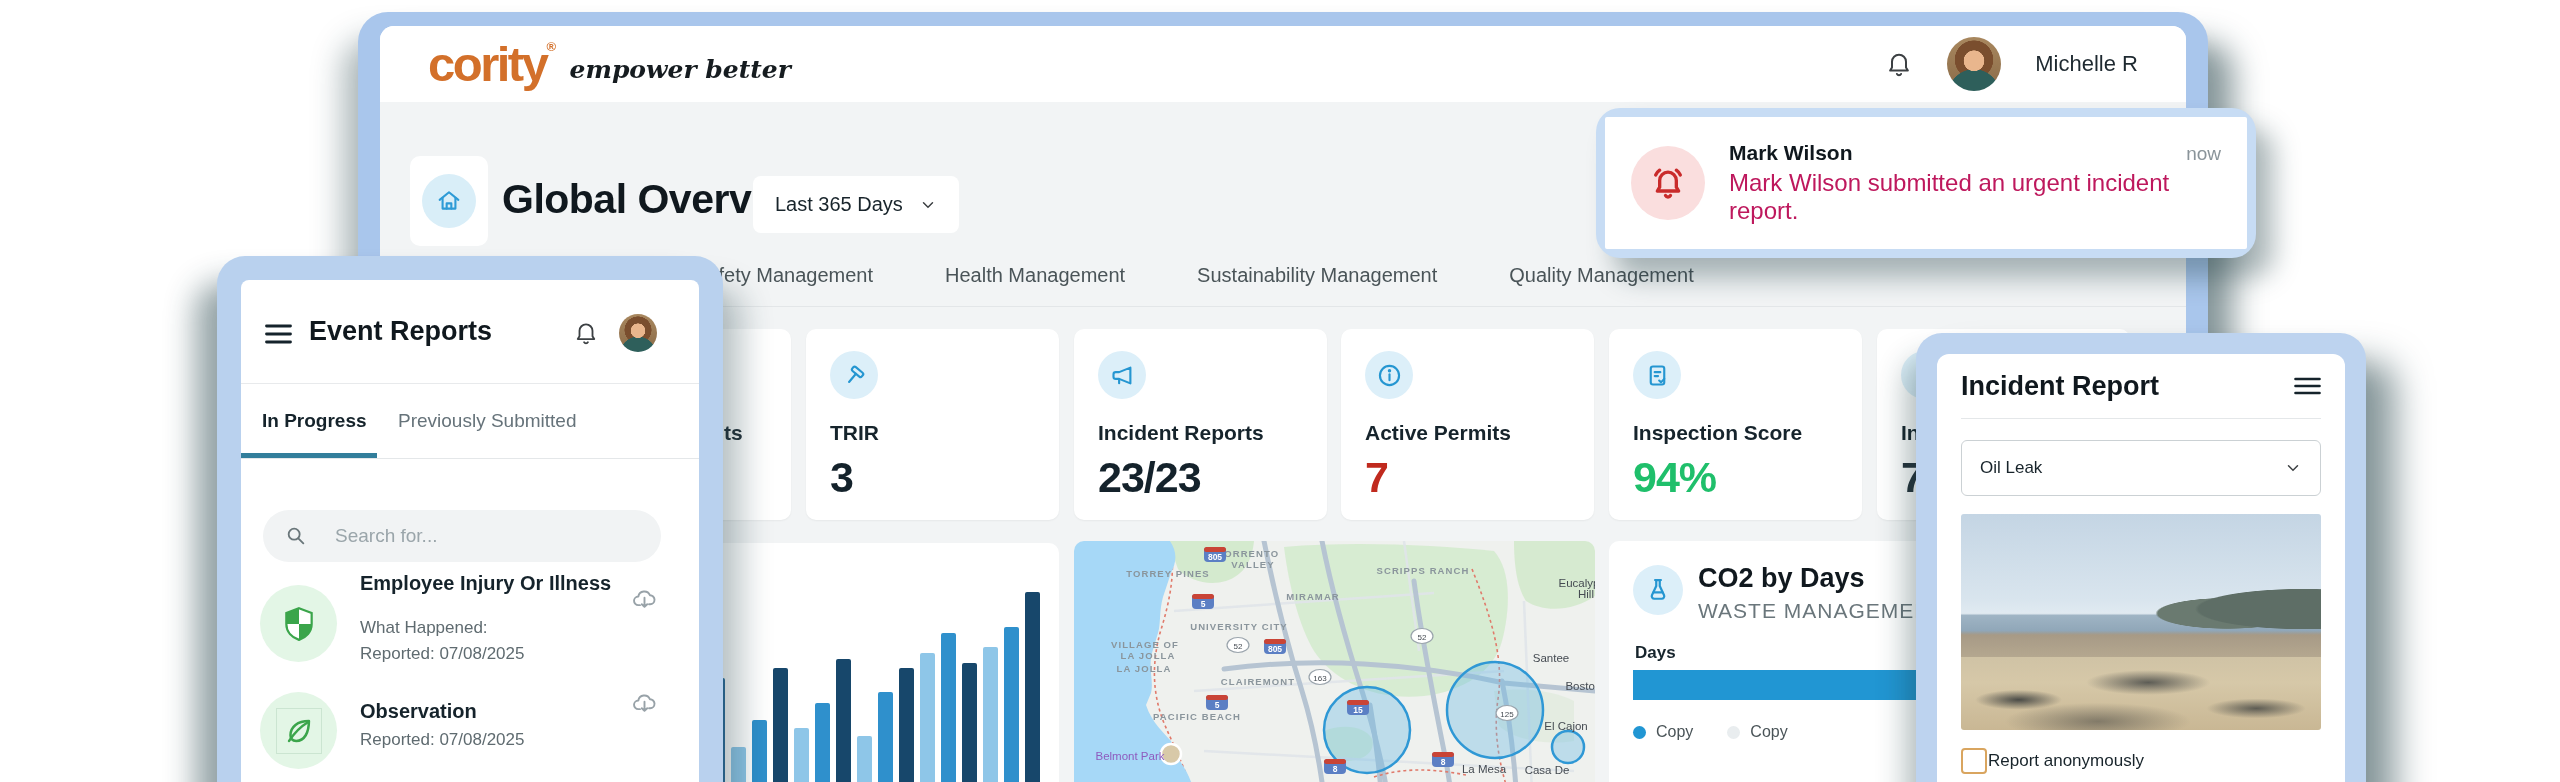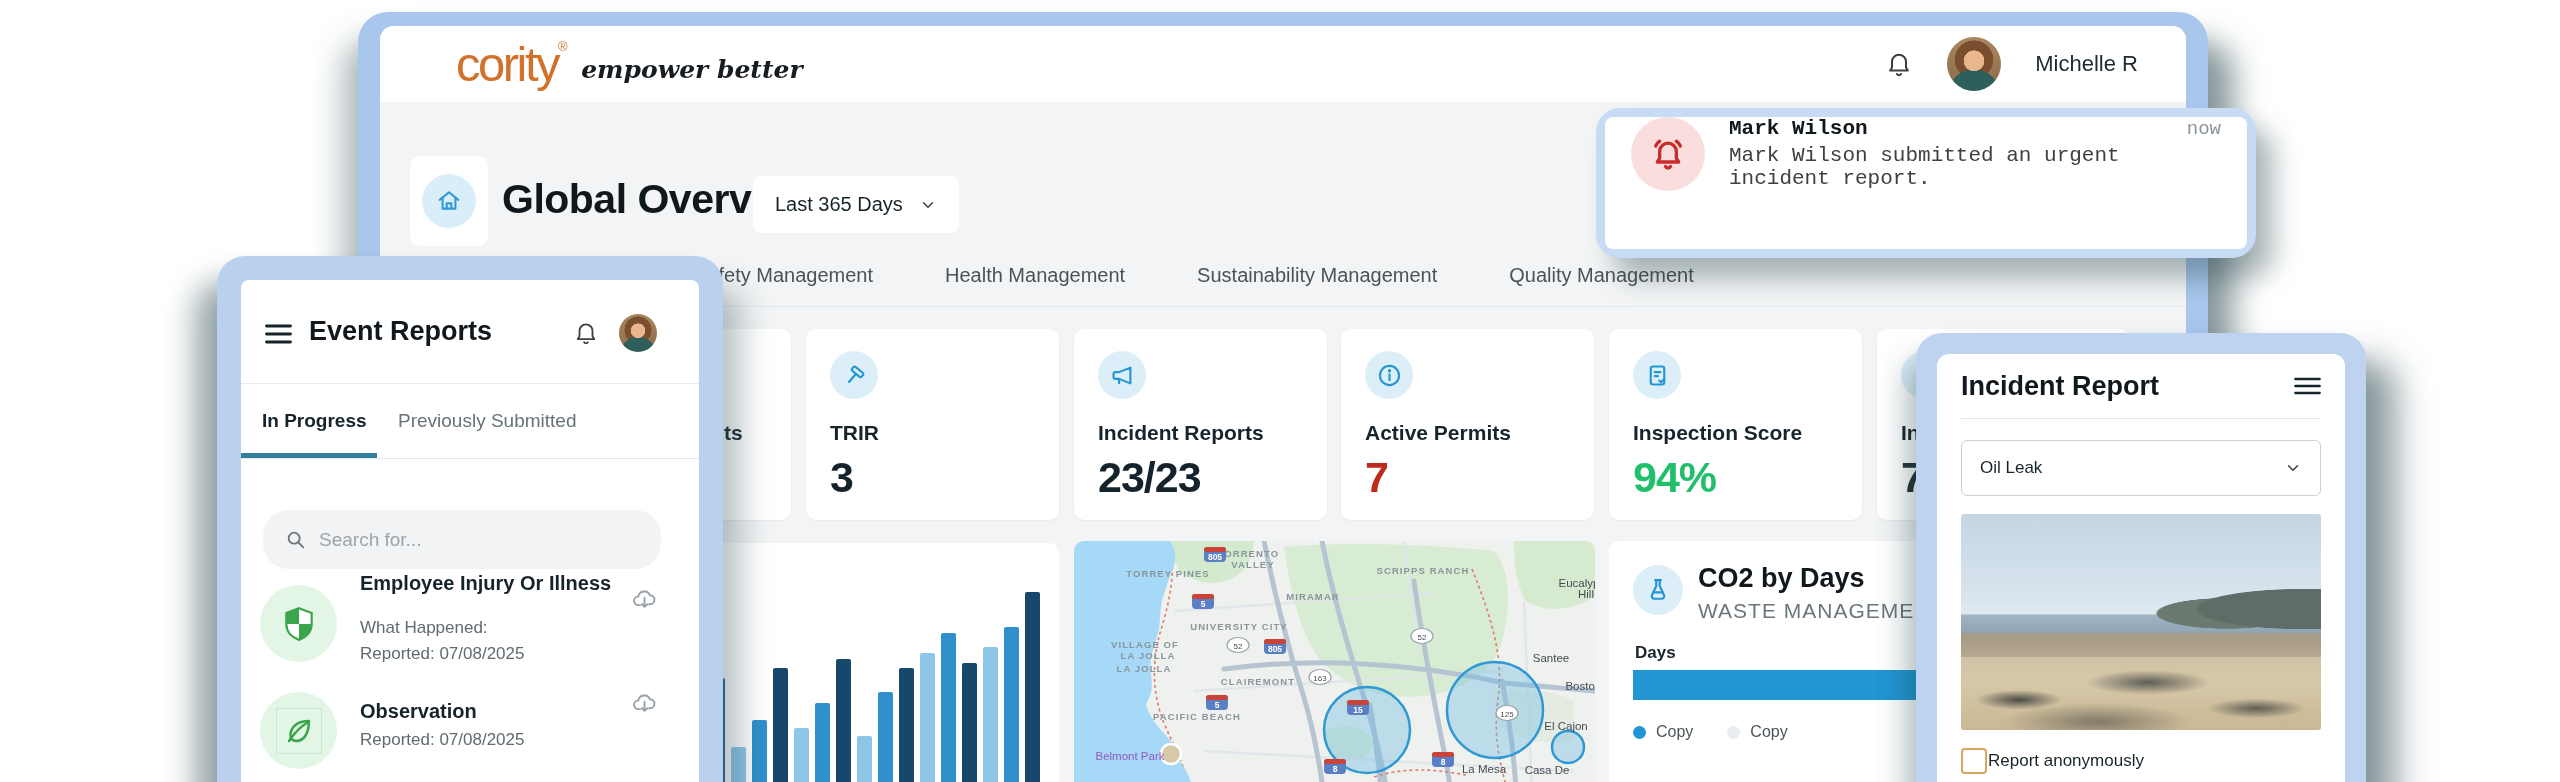--- a/index.html
+++ b/index.html
@@ -5,21 +5,21 @@
   * { margin:0; padding:0; box-sizing:border-box; }
   body { font-family:"Liberation Sans", sans-serif; background:#fff; }
   #canvas { position:relative; width:2560px; height:782px; overflow:hidden; background:#ffffff; }
 
   
   .main-window { position:absolute; left:358px; top:12px; width:1850px; height:820px;
     background:#A9C6EC; border-radius:30px; padding:14px 22px 22px 22px;
     box-shadow:26px 30px 30px rgba(25,58,64,.50), -16px 26px 30px rgba(25,58,64,.34); }
   .main-inner { width:100%; height:100%; background:#fff; border-radius:14px; overflow:hidden; position:relative; }
   .win-header { height:76px; background:#fff; display:flex; align-items:center; padding:0 48px; }
-  .logo-word { font-size:49px; font-weight:400; letter-spacing:-2.5px; line-height:1;margin-left:28px; }
+  .logo-word { font-size:49px; font-weight:700; letter-spacing:-2.5px; line-height:1; }
   .logo-reg { font-size:13px; vertical-align:top; }
   .logo-tagline { font-family:"DejaVu Serif", serif; font-style:italic; font-weight:600; font-size:25px; color:#161C20; margin-left:16px; margin-top:10px; }
   .header-right { margin-left:auto; display:flex; align-items:center; gap:34px; }
   .user-name { font-size:22px; color:#1E2930; }
   .avatar { border-radius:50%; overflow:hidden;
     background:
       radial-gradient(circle at 50% 44%, #E9B68D 0 25%, rgba(0,0,0,0) 26%),
       radial-gradient(circle at 50% 108%, #2E5F5B 0 40%, rgba(0,0,0,0) 41%),
       radial-gradient(circle at 50% 42%, #7A4E2E 0 46%, rgba(0,0,0,0) 47%),
       linear-gradient(#A8875E, #8A6B48); }
@@ -61,41 +61,41 @@
   .event-panel { position:absolute; left:217px; top:256px; width:506px; height:600px; background:#B9D1EE; border-radius:28px;
     padding:24px; box-shadow:-22px 26px 30px rgba(25,58,64,.45), 20px 30px 30px rgba(25,58,64,.28); }
   .event-inner { width:100%; height:100%; background:#fff; border-radius:8px; position:relative; overflow:hidden; }
   .ep-header { height:104px; border-bottom:1px solid #E8EAEC; position:relative; }
   .ep-title { position:absolute; left:68px; top:36px; font-size:27px; font-weight:700; color:#10181E; }
   .ep-tabs { position:relative; height:75px; border-bottom:1px solid #E4E7E9; }
   .ep-tab { position:absolute; top:26px; font-size:19px; }
   .ep-tab.active { font-weight:700; color:#15232B; }
   .ep-tab.inactive { color:#66737A; }
   .ep-underline { position:absolute; left:0; bottom:0; width:136px; height:5px; background:#327E9B; }
-  .ep-search { position:absolute; left:22px; top:230px; width:398px; height:59px; background:#F1F3F4; border-radius:26px;
-    display:flex; align-items:center; gap:12px; padding:0 22px; }
+  .ep-search { position:absolute; left:22px; top:230px; width:398px; height:52px; background:#F1F3F4; border-radius:26px;
+    display:flex; align-items:center; gap:28px; padding:0 22px; }
   .ep-search input { border:none; outline:none; background:transparent; font-size:19px; color:#5C6B72; width:280px; font-family:"Liberation Sans",sans-serif; }
   .ep-search input::placeholder { color:#9AA5AA; }
   .ep-item-circle { position:absolute; left:19px; width:77px; height:77px; border-radius:50%; background:#E3F6E6;
     display:flex; align-items:center; justify-content:center; }
   .ep-item-title { position:absolute; left:119px; font-size:20px; font-weight:600; color:#15232B; white-space:nowrap; }
   .ep-item-meta { position:absolute; left:119px; font-size:17px; color:#5F6B70; white-space:nowrap; }
   .ep-cloud { position:absolute; left:390px; }
   .leaf-frame { width:46px; height:46px; border:1px solid #CBE5D1; display:flex; align-items:center; justify-content:center; }
 
   
   .notification { position:absolute; left:1596px; top:108px; width:660px; height:150px; background:#C7DCF4; border-radius:24px;
     padding:9px; box-shadow:18px 20px 26px rgba(25,58,64,.35); }
-  .notif-inner { width:100%; height:100%; background:#fff; border-radius:8px; display:flex; padding:0 26px;font-family:Liberation Mono, monospace; }
+  .notif-inner { width:100%; height:100%; background:#fff; border-radius:2px; display:flex; align-items:center; padding:0 26px; }
   .notif-icon-circle { width:74px; height:74px; border-radius:50%; background:#FADEDE; display:flex; align-items:center; justify-content:center; flex:none; }
   .notif-body { flex:1; margin-left:24px; }
   .notif-row1 { display:flex; align-items:baseline; }
   .notif-sender { font-size:21px; font-weight:700; color:#10181E; }
   .notif-time { margin-left:auto; font-size:19px; color:#8A949A; }
-  .notif-message { margin-top:4px; font-size:21px; color:#404040; }
+  .notif-message { margin-top:4px; font-size:24px; color:#be185d; }
 
   
   .incident-panel { position:absolute; left:1916px; top:333px; width:450px; height:520px; background:#BDD3EF; border-radius:26px;
     padding:21px; box-shadow:30px 28px 34px rgba(25,58,64,.5), -12px 24px 28px rgba(25,58,64,.3); }
   .ip-inner { width:100%; height:100%; background:#fff; border-radius:12px; padding:12px 24px; position:relative; }
   .ip-title-row { display:flex; align-items:center; height:40px; }
   .ip-title { font-size:27px; font-weight:700; color:#10181E; }
   .ip-burger { margin-left:auto; }
   .ip-divider { margin-top:12px; height:1px; background:#E4E7E9; }
   .ip-dropdown { margin-top:21px; height:56px; border:1.5px solid #CBD1D4; border-radius:6px; display:flex; align-items:center; padding:0 18px; }

